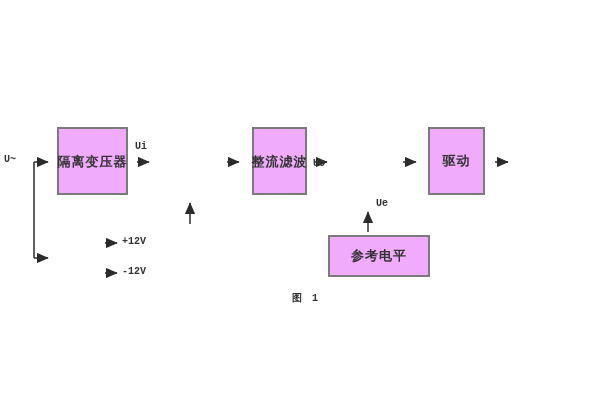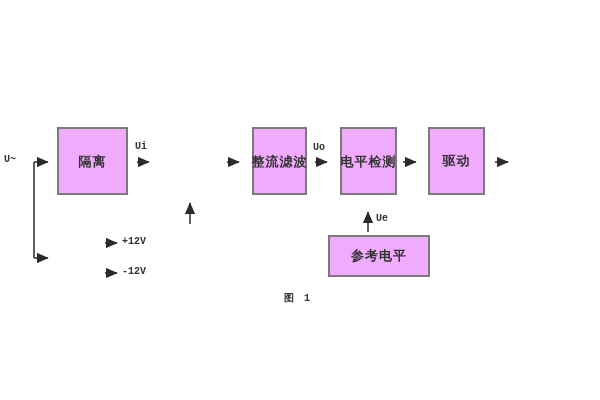--- a/index.html
+++ b/index.html
@@ -62,46 +62,43 @@
 
     <path d="M105,243 L117,243" stroke="#2b2b2b" stroke-width="1.5" fill="none" marker-end="url(#ah)"></path>
     <path d="M105,273 L117,273" stroke="#2b2b2b" stroke-width="1.5" fill="none" marker-end="url(#ah)"></path>
 
     <path d="M190,224 L190,203" stroke="#2b2b2b" stroke-width="1.5" fill="none" marker-end="url(#ah)"></path>
     <path d="M368,232 L368,212" stroke="#2b2b2b" stroke-width="1.5" fill="none" marker-end="url(#ah)"></path>
   </svg>
 
   <div class="box" style="left:57px;top:127px;width:71px;height:68px">
     <span>隔离</span>
+    <span>变压器</span>
   </div>
 
 
   <div class="box" style="left:252px;top:127px;width:55px;height:68px">
     <span>整流</span>
     <span>滤波</span>
   </div>
 
-  <div class="box" style="left:340px;top:127px;width:57px;height:68px">
-    <span>电平</span>
-    <span>检测</span>
-  </div>
 
   <div class="box single" style="left:428px;top:127px;width:57px;height:68px">
     <span>驱动</span>
   </div>
 
 
 
 
   <div class="box single" style="left:328px;top:235px;width:102px;height:42px">
     <span>参考电平</span>
   </div>
 
   <div class="sig" style="left:4px;top:154px">U~</div>
   <div class="sig" style="left:135px;top:141px">Ui</div>
-  <div class="sig" style="left:313px;top:142px">Uo</div>
-  <div class="sig" style="left:376px;top:213px">Ue</div>
+  <div class="sig" style="left:313px;top:158px">Uo</div>
+  <div class="sig" style="left:376px;top:198px">Ue</div>
   <div class="sig" style="left:122px;top:236px">+12V</div>
   <div class="sig" style="left:122px;top:266px">-12V</div>
 
-  <div class="sig" style="left:284px;top:291px;letter-spacing:2px">图 1</div>
+  <div class="sig" style="left:292px;top:291px;letter-spacing:2px">图 1</div>
 
 </div>
 
 </body></html>

